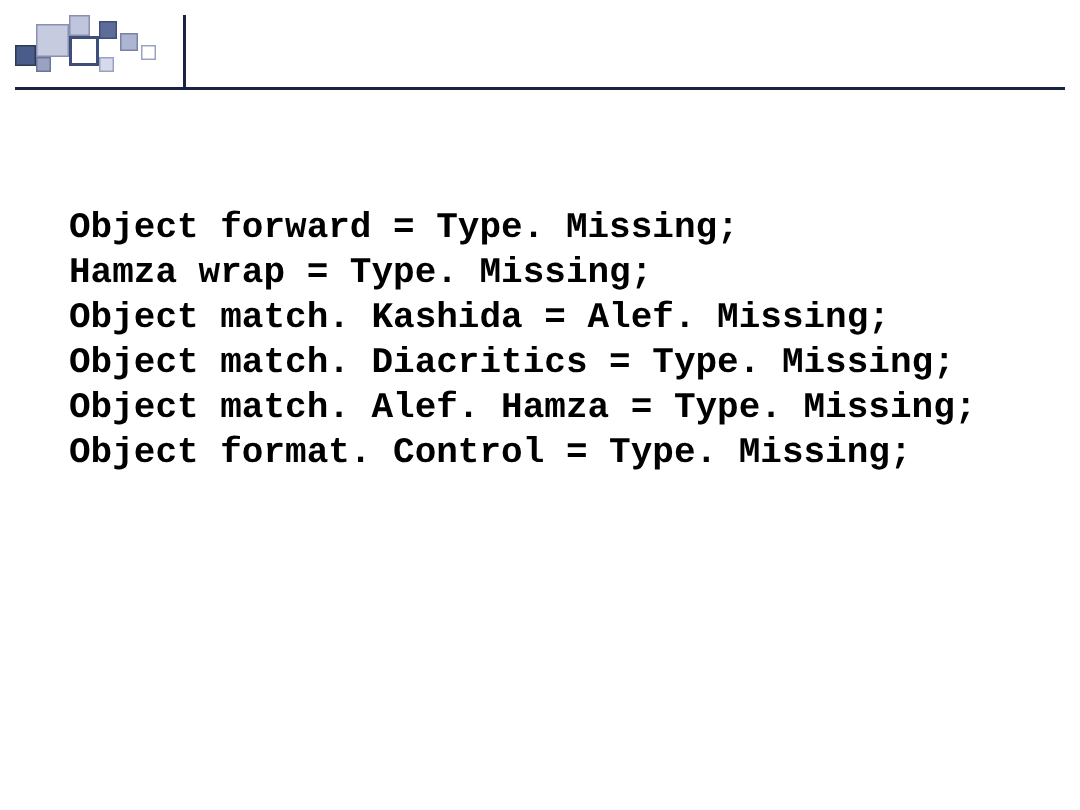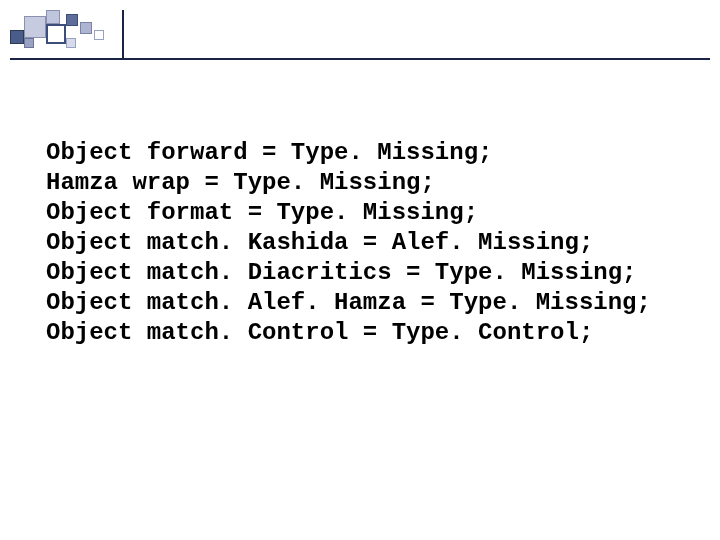--- a/index.html
+++ b/index.html
@@ -85,19 +85,18 @@
     <div class="sq sq-g"></div>
     <div class="sq sq-h"></div>
     <div class="sq sq-i"></div>
   </div>
   <div class="vbar"></div>
   <div class="rule"></div>
 
   <div class="code">
     <span class="line">Object forward = Type. Missing;</span>
     <span class="line">Hamza wrap = Type. Missing;</span>
-    <span class="line">Object format = Type. Missing;</span>
     <span class="line">Object match. Kashida = Alef. Missing;</span>
     <span class="line">Object match. Diacritics = Type. Missing;</span>
     <span class="line">Object match. Alef. Hamza = Type. Missing;</span>
-    <span class="line">Object match. Control = Type. Control;</span>
+    <span class="line">Object format. Control = Type. Missing;</span>
   </div>
 </div>
 
 </body></html>

